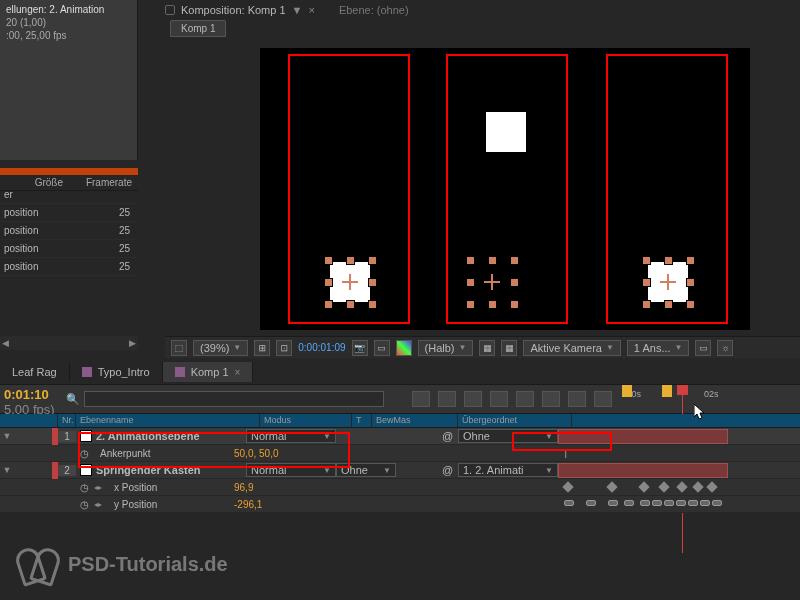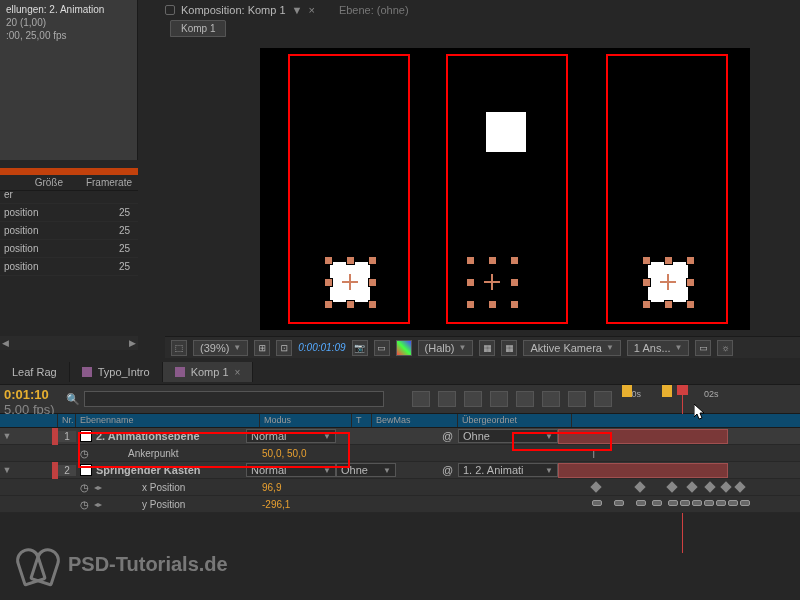--- a/index.html
+++ b/index.html
@@ -37,21 +37,21 @@
 .anchor { position:absolute; width:16px; height:16px; }
 .anchor::before, .anchor::after { content:""; position:absolute; background:#d08060; }
 .anchor::before { left:7px; top:0; width:2px; height:16px; }
 .anchor::after { top:7px; left:0; height:2px; width:16px; }
 
 
 .viewer-ctrl { position:absolute; left:165px; top:336px; right:0; height:22px; background:#2b2b2b; display:flex; align-items:center; gap:6px; padding:0 6px; border-top:1px solid #1a1a1a; }
 .vc-btn { width:16px; height:16px; background:#3a3a3a; border:1px solid #555; display:flex; align-items:center; justify-content:center; font-size:9px; }
 .vc-sel { background:#3a3a3a; border:1px solid #555; padding:1px 6px; font-size:10px; display:flex; align-items:center; gap:4px;text-align:center; }
 .vc-sel .ar { font-size:8px; color:#888; }
-.timecode { color:#55aaff; font-size:10px;font-style:italic; }
+.timecode { color:#55aaff; font-size:10px; }
 
 
 .tl-tabs { position:absolute; left:0; top:362px; height:20px; display:flex; background:#262626; }
 .tl-tab { padding:4px 12px; font-size:10px; border-right:1px solid #1a1a1a; display:flex; align-items:center; gap:6px; }
 .tl-tab.active { background:#3a3a3a; }
 .tl-tab .sq { width:10px; height:10px; background:#8a5a8a; }
 .tl-tab .close { color:#888; font-size:10px; }
 
 .tl-head { position:absolute; left:0; top:384px; right:0; height:30px; background:#333; border-top:1px solid #1a1a1a; border-bottom:1px solid #1a1a1a; display:flex; }
 .tl-tc { width:60px; padding:2px 4px; }
@@ -83,21 +83,21 @@
 .tl-row .trk { flex:0 0 60px; }
 .tl-row .parent { flex:0 0 100px; }
 .tl-row .kf-area { flex:1; position:relative; height:17px; }
 .sel-dd { background:#2a2a2a; border:1px solid #555; padding:0 4px; font-size:10px; display:flex; align-items:center; justify-content:space-between; height:14px; }
 .sel-dd .ar { font-size:8px; color:#888; }
 
 .prop-row { height:17px; display:flex; align-items:center; background:#303030; border-bottom:1px solid #272727; }
 .prop-row .pad { width:58px; }
 .prop-row .stopw { width:14px; color:#aaa; font-size:10px; }
 .prop-row .kfnav { width:14px; color:#888; font-size:8px; }
-.prop-row .plabel { flex:0 0 140px; font-size:10px; padding-left:6px;margin-left:28px; }
+.prop-row .plabel { flex:0 0 140px; font-size:10px; padding-left:6px; }
 .prop-row .pval { flex:0 0 90px; font-size:10px; color:#e8a030; }
 .prop-row .kf-area { flex:1; position:relative; height:17px; }
 
 .layerbar { position:absolute; height:15px; top:1px; background:#7a3838; border:1px solid #a05050; }
 .kf { position:absolute; width:8px; height:8px; background:#888; transform:rotate(45deg); top:4px; }
 
 .redtall { position:absolute; border:2px solid #ff0000; }
 
 
 .wm { position:absolute; left:18px; bottom:18px; display:flex; align-items:center; gap:10px; opacity:0.45; }

